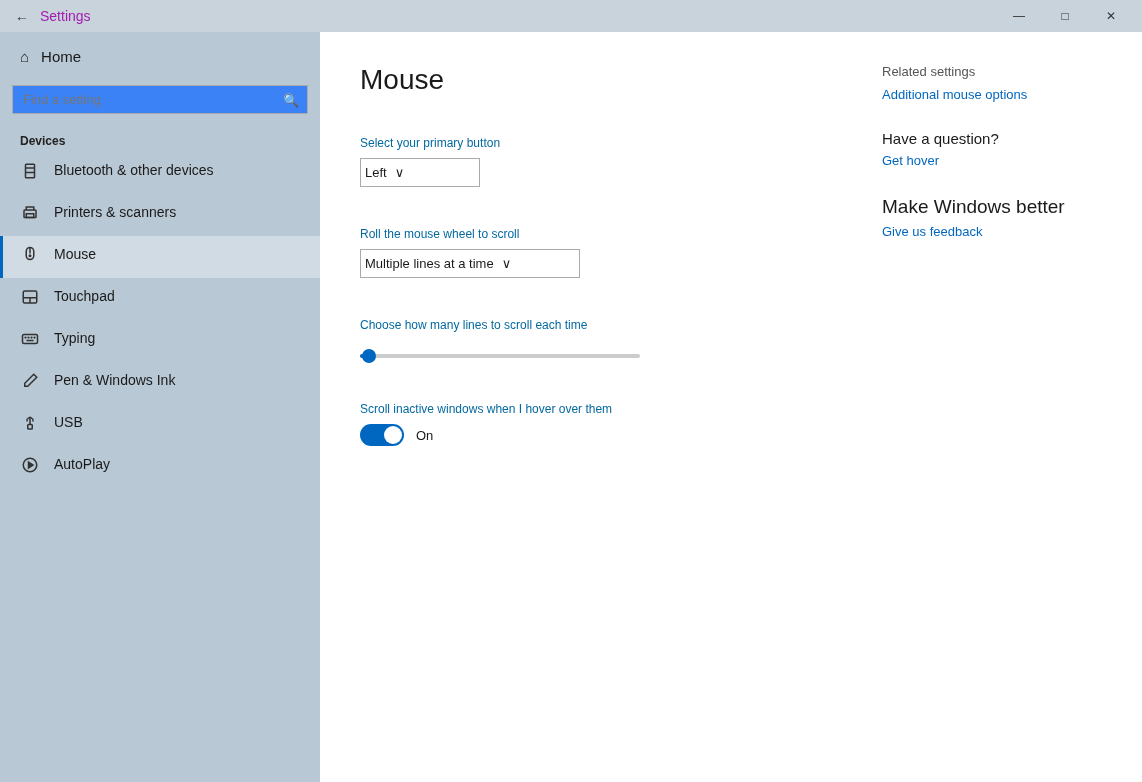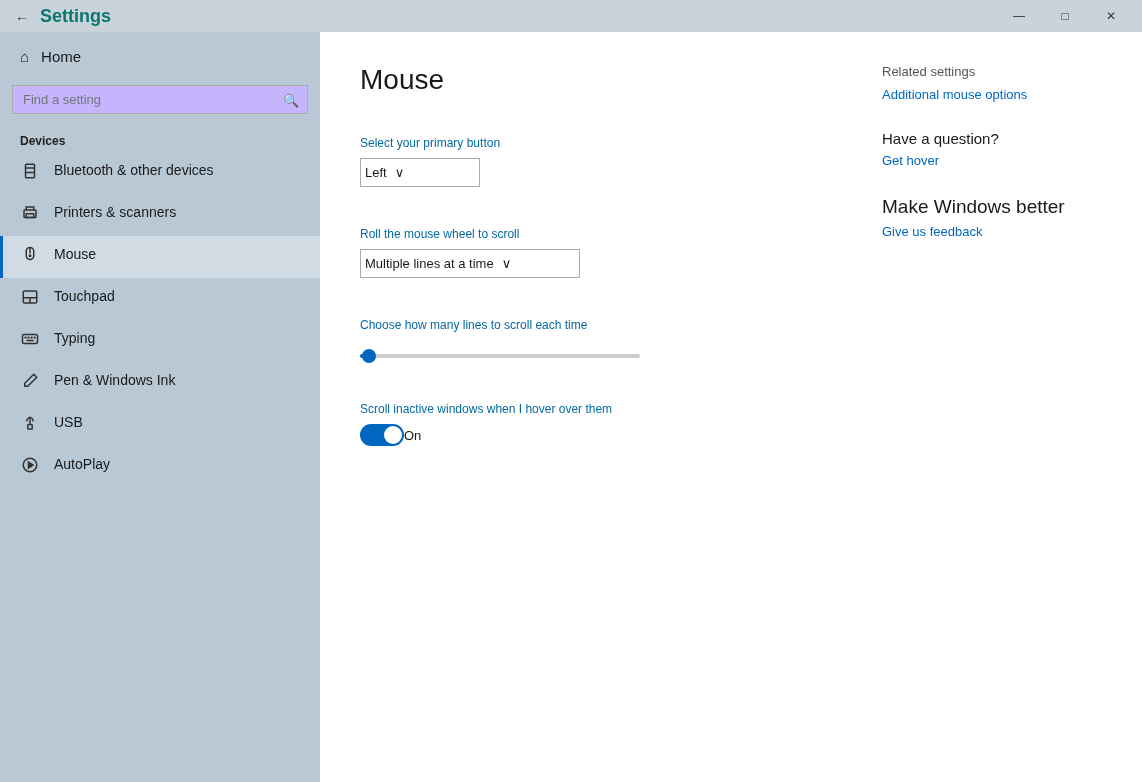--- a/index.html
+++ b/index.html
@@ -26,25 +26,24 @@
       width: 28px;
       height: 28px;
       display: flex;
       align-items: center;
       justify-content: center;
       cursor: pointer;
       font-size: 14px;
       color: #333;
     }
     .titlebar-title {
-      font-size: 18px;
-      color: #0f766e;
+      font-size: 14px;
+      color: #a21caf;
       margin-left: 4px;
       flex: 1;
-      font-weight: bold;
     }
     .titlebar-controls {
       display: flex;
       gap: 0;
     }
     .titlebar-btn {
       width: 46px;
       height: 32px;
       display: flex;
       align-items: center;
@@ -83,21 +82,21 @@
       color: #1a1a1a;
     }
 
     .sidebar-search {
       margin: 4px 12px 12px 12px;
       position: relative;
     }
     .sidebar-search input {
       width: 100%;
       padding: 6px 32px 6px 10px;
-      background: #c4b5fd;
+      background: #3b82f6;
       border: 1px solid #aaa;
       font-size: 13px;
       outline: none;
       color: #333;
     }
     .sidebar-search .search-icon {
       position: absolute;
       right: 8px;
       top: 50%;
       transform: translateY(-50%);
@@ -219,20 +218,21 @@
       height: 14px;
       background: #0067c0;
       border-radius: 50%;
       cursor: pointer;
     }
 
     
     .toggle-row {
       display: flex;
       align-items: center;
+      gap: 12px;
       margin-top: 8px;
     }
     .toggle {
       width: 44px;
       height: 22px;
       background: #0067c0;
       border-radius: 11px;
       position: relative;
       cursor: pointer;
       flex-shrink: 0;

